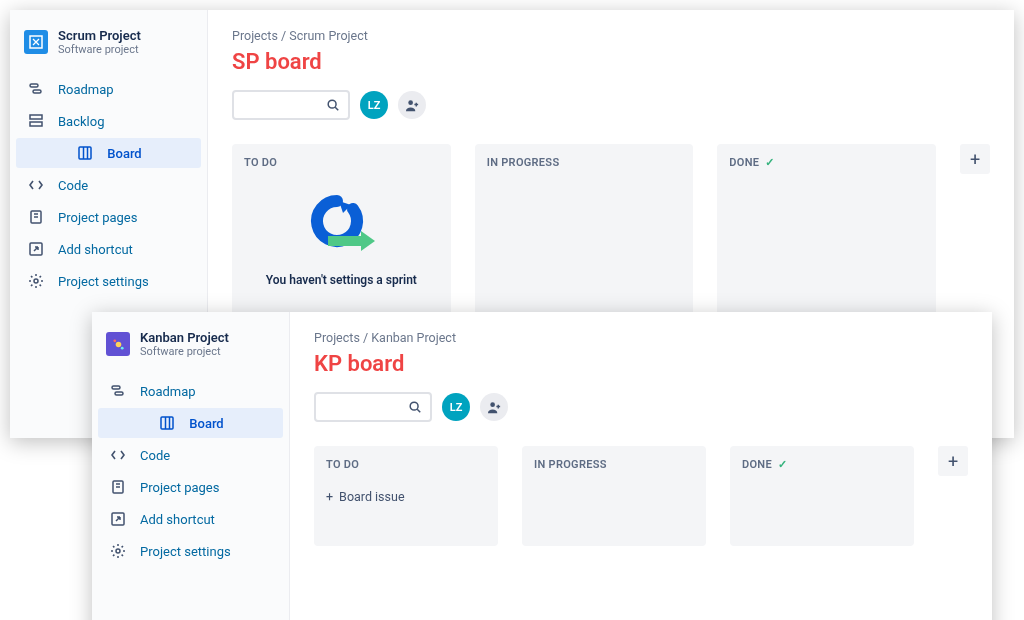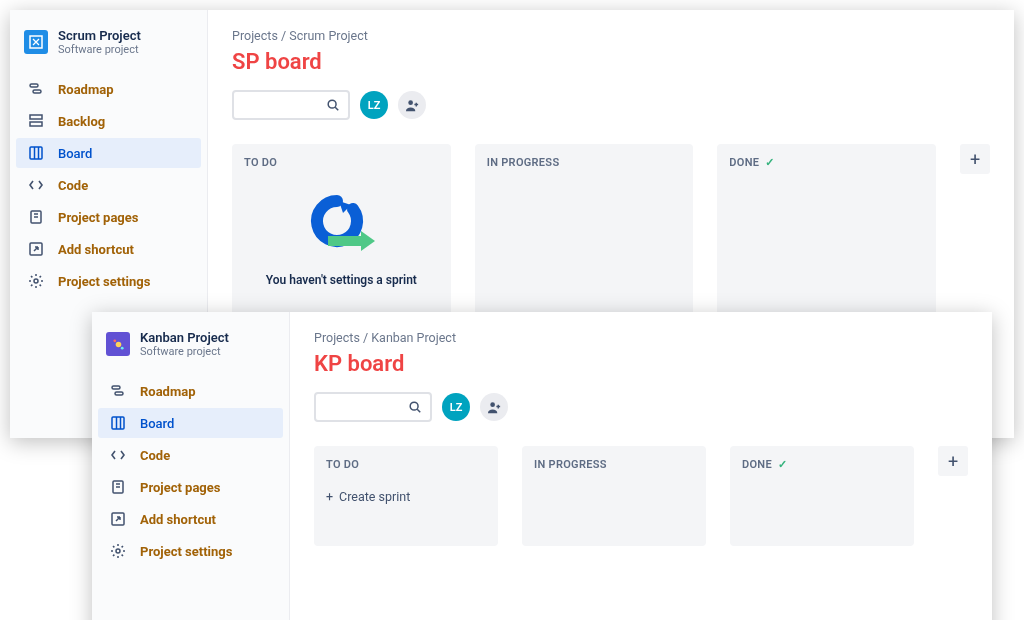--- a/index.html
+++ b/index.html
@@ -51,30 +51,30 @@
   .logo-kanban { background: #6151d4; color: #fff; }
   .proj-title { font-size: 13px; font-weight: 600; color: #172b4d; }
   .proj-sub { font-size: 11px; color: #6b778c; }
   .nav { padding: 4px 6px; }
   .nav-item {
     display: flex;
     align-items: center;
     gap: 12px;
     padding: 7px 10px;
     font-size: 13px;
-    color: #a16207;
+    color: #0369a1;
     border-radius: 3px;
     cursor: pointer;
     margin-bottom: 2px;
-    font-weight: bold;
   }
   .nav-item.active {
     background: #e6eefb;
     color: #0052cc;
     font-weight: 500;
+    justify-content: center;
   }
   .nav-icon {
     width: 20px;
     display: flex;
     justify-content: center;
     align-items: center;
     color: #42526e;
   }
   .nav-item.active .nav-icon { color: #0052cc; }
 
@@ -419,21 +419,21 @@
             <path d="M1 14c0-2.7 2.2-4 5-4s5 1.3 5 4H1z"></path>
             <path d="M12 5v4M10 7h4" stroke="currentColor" stroke-width="1.5" fill="none"></path>
           </svg>
       </div>
     </div>
     <div class="board">
       <div class="col">
         <div class="col-head">TO DO</div>
         <div class="create-issue">
           <span>+</span>
-          <span>Create sprint</span>
+          <span>Board issue</span>
         </div>
       </div>
       <div class="col">
         <div class="col-head">IN PROGRESS</div>
       </div>
       <div class="col">
         <div class="col-head">
           <span>DONE</span>
           <span class="check-done">✓</span>
         </div>

